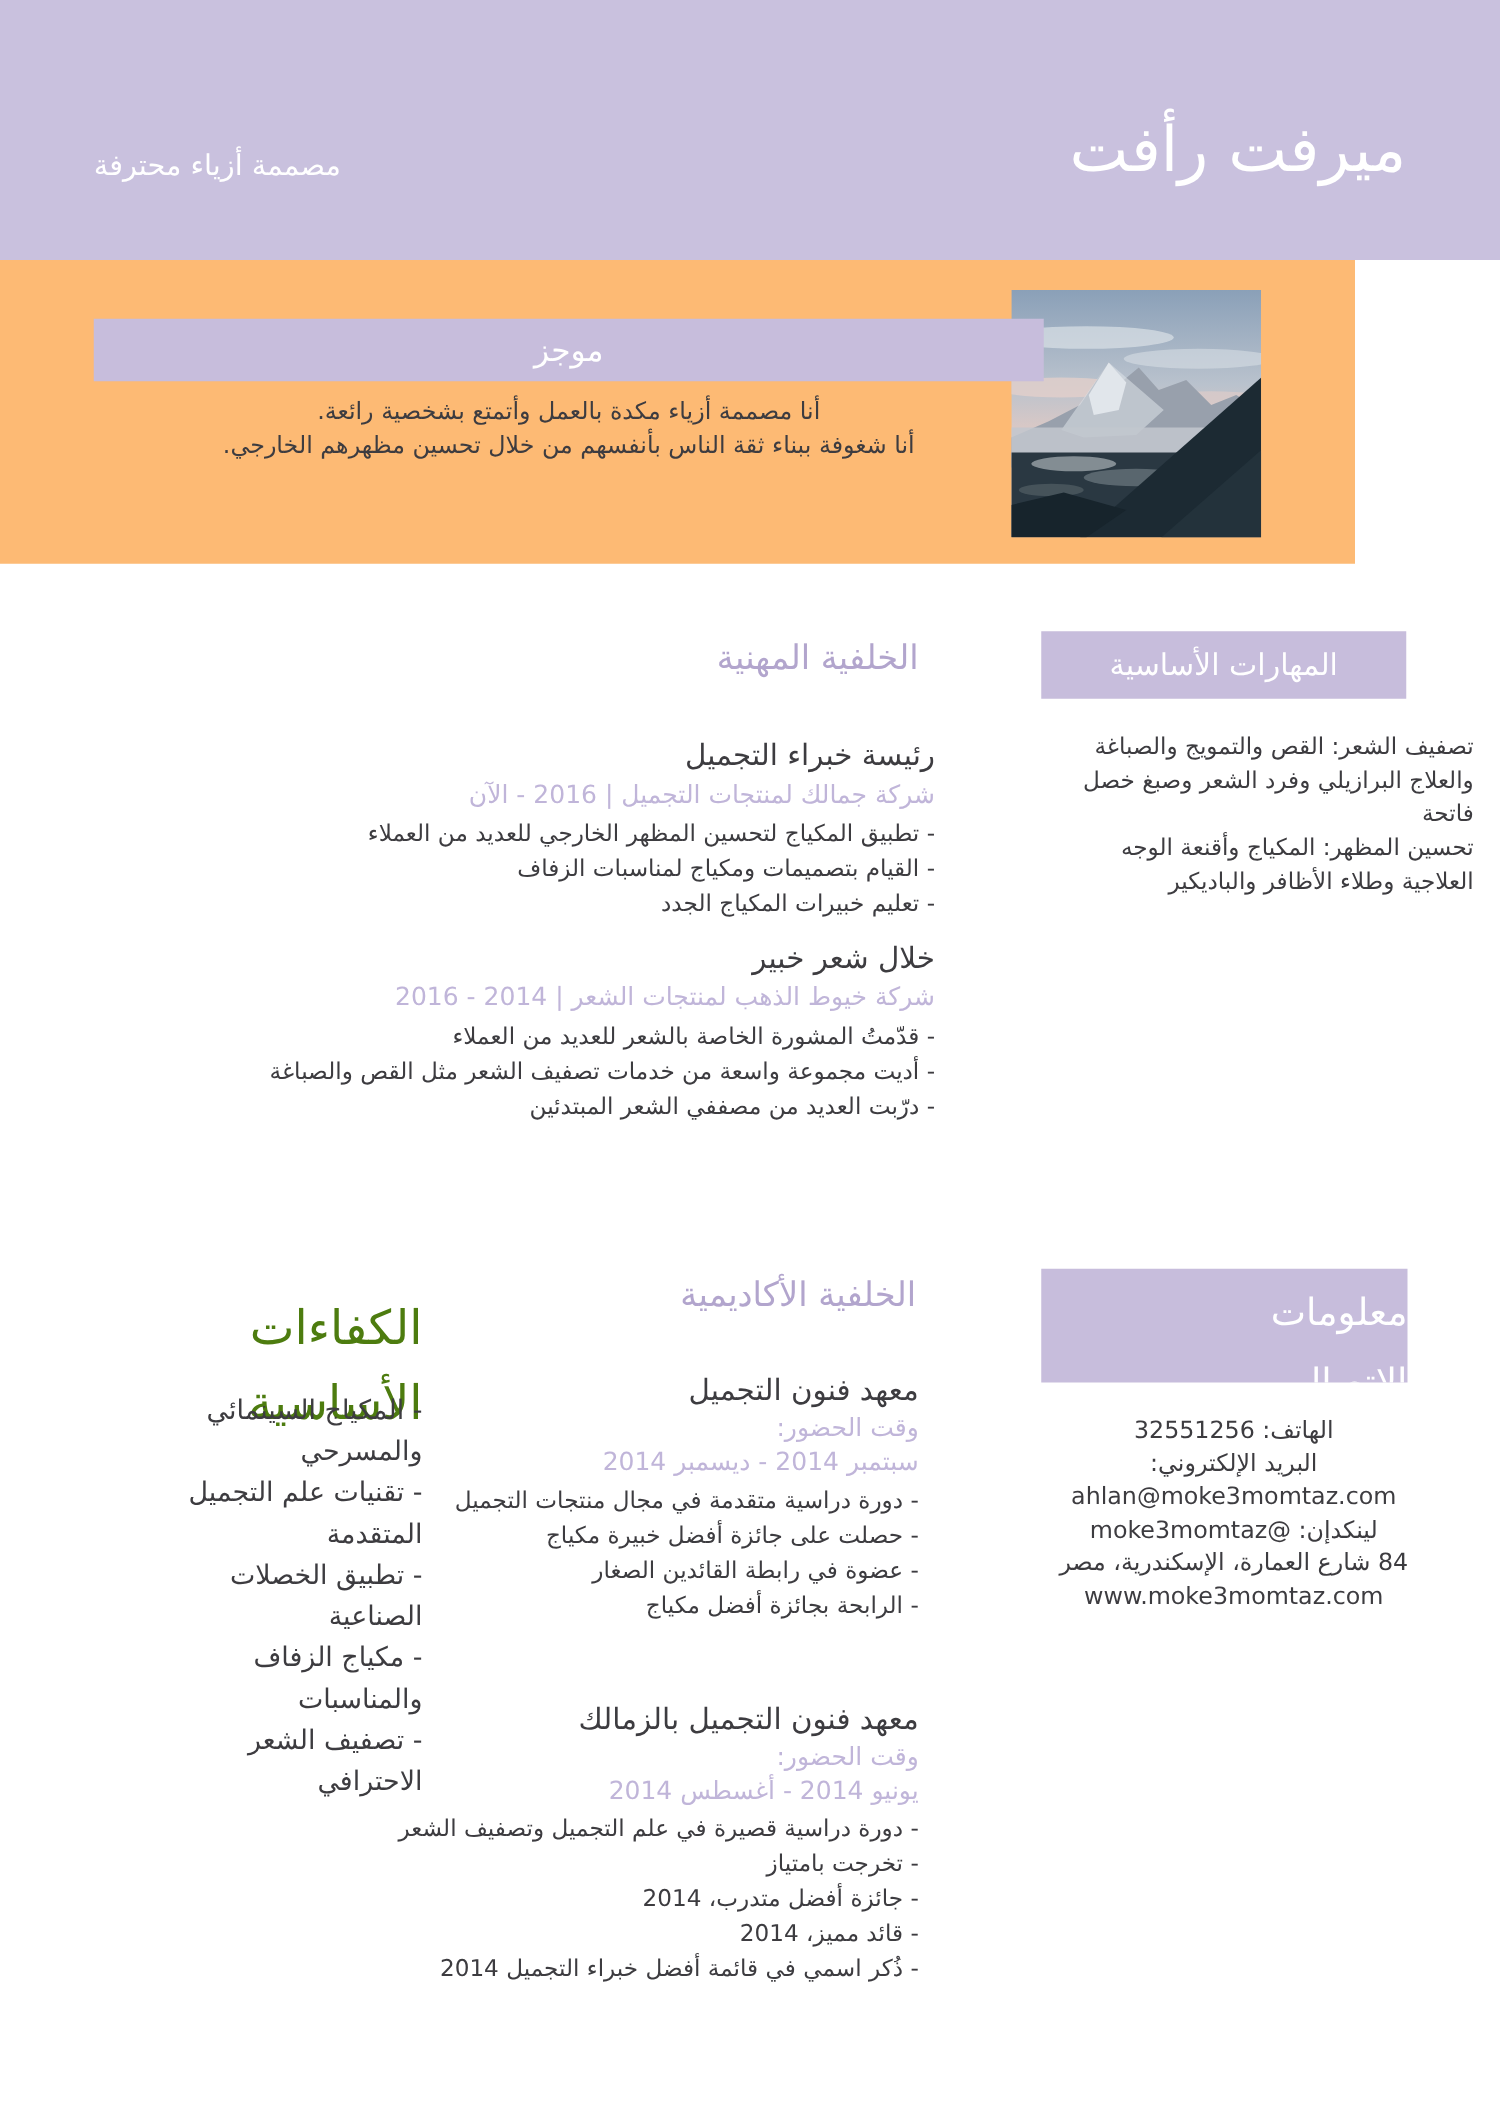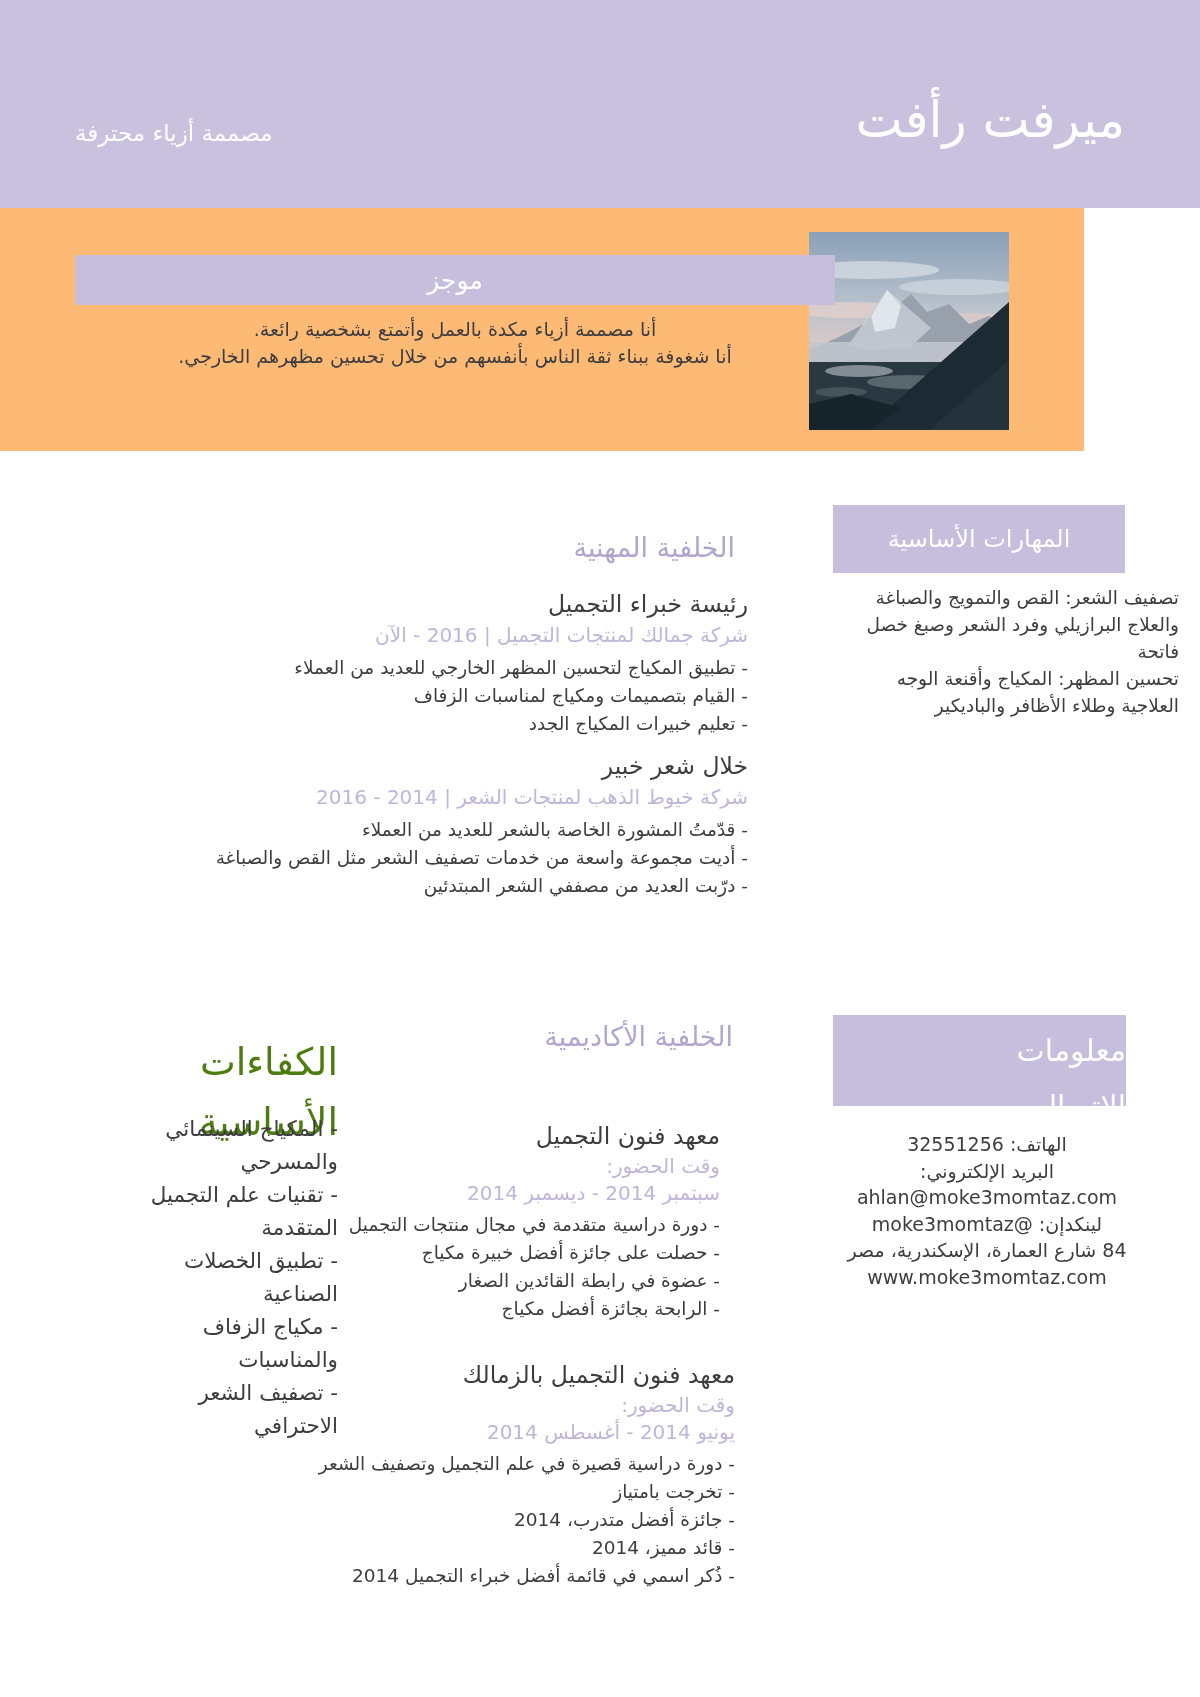--- a/index.html
+++ b/index.html
@@ -16,33 +16,33 @@
   .header{position:absolute;left:0;top:0;width:1200px;height:208px;background:#c9c1de;}
   .name{position:absolute;right:75px;top:88px;font-size:50px;line-height:64px;color:#ffffff;white-space:nowrap;}
   .subtitle{position:absolute;left:75px;top:116px;font-size:23px;line-height:34px;color:#ffffff;white-space:nowrap;}
   
   .summary-section{position:absolute;left:0;top:208px;width:1084px;height:243px;background:#fdba74;}
   .photo{position:absolute;right:75px;top:24px;width:200px;height:198px;overflow:hidden;}
   .banner{background:#c7bddc;color:#ffffff;display:flex;align-items:center;justify-content:center;}
   .summary-banner{position:absolute;left:75px;top:47px;width:760px;height:50px;font-size:25px;}
   .summary-text{position:absolute;left:75px;top:108px;width:760px;text-align:center;font-size:19px;line-height:27px;white-space:pre-line;}
   
-  .skills-banner{position:absolute;left:833px;top:505px;width:292px;height:68px;font-size:24px;}
+  .skills-banner{position:absolute;left:833px;top:505px;width:292px;height:54px;font-size:24px;}
   .skills-text{position:absolute;right:21px;top:584px;width:420px;text-align:right;font-size:18.5px;line-height:27px;white-space:pre-line;}
   .info-banner{position:absolute;left:833px;top:1015px;width:293px;height:91px;background:#c7bddc;color:#ffffff;
     font-size:30px;line-height:56px;text-align:right;padding-top:8px;box-sizing:border-box;overflow:hidden;white-space:pre-line;}
   .contact{position:absolute;right:43px;top:1131px;width:340px;text-align:center;font-size:19px;line-height:26.5px;white-space:pre-line;word-wrap:break-word;}
   
   .section-heading{position:absolute;color:#b2a5cd;font-size:27px;line-height:34px;white-space:nowrap;}
-  .prof-heading{right:465px;top:510px;margin-top:21px;}
+  .prof-heading{right:465px;top:510px;}
   .acad-heading{right:467px;top:1020px;}
   .entry{position:absolute;width:585px;text-align:right;}
   .job-1{right:452px;top:588px;}
   .job-2{right:452px;top:750px;}
-  .edu-1{right:480px;top:1096px;margin-top:24px;}
+  .edu-1{right:465px;top:1096px;}
   .edu-2{right:465px;top:1336px;margin-top:23px;}
   .entry-title{font-size:23.5px;line-height:33px;color:#3d3c40;}
   .entry-sub{font-size:20px;line-height:29px;color:#c0b5d9;}
   .entry-meta{font-size:20px;line-height:27px;color:#c0b5d9;white-space:pre-line;}
   .entry-bullets{font-size:18.5px;line-height:28px;margin-top:4px;white-space:pre-line;}
   
   .comp-heading{position:absolute;right:862px;top:1032px;width:280px;text-align:right;
     color:#4d7c0f;font-size:38px;line-height:60px;white-space:pre-line;}
   .comp-list{position:absolute;right:862px;top:1112px;width:262px;text-align:right;
     font-size:21.5px;line-height:33px;white-space:pre-line;}

